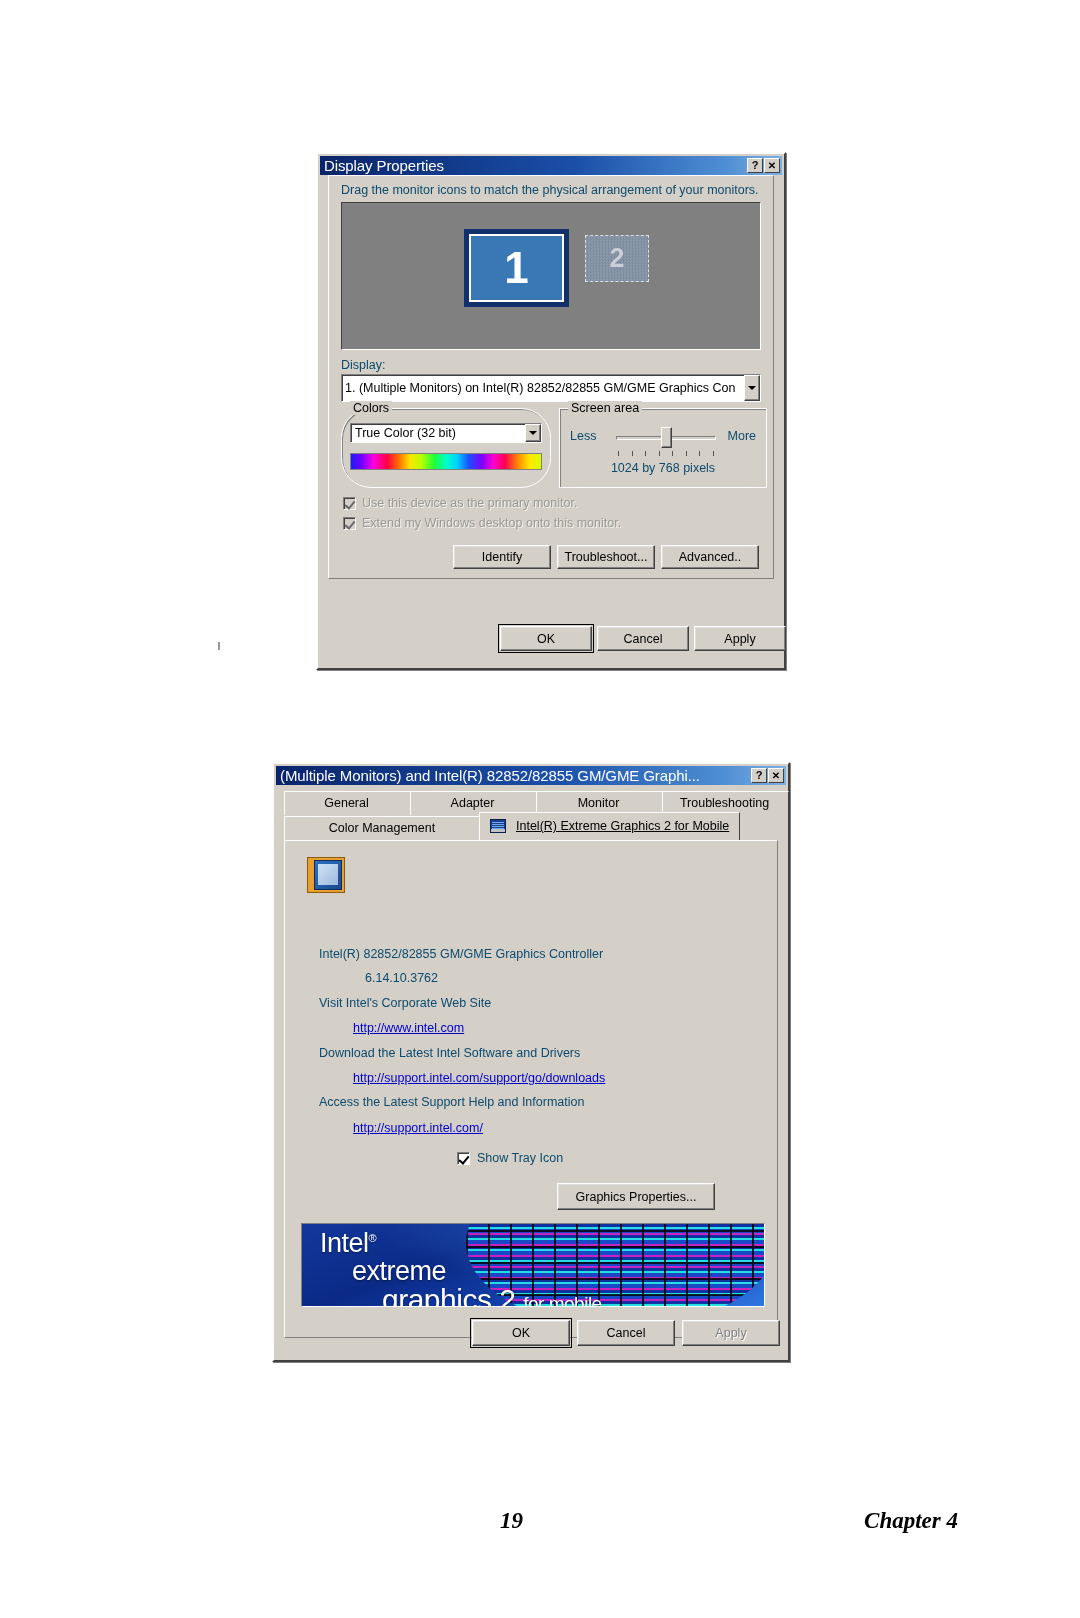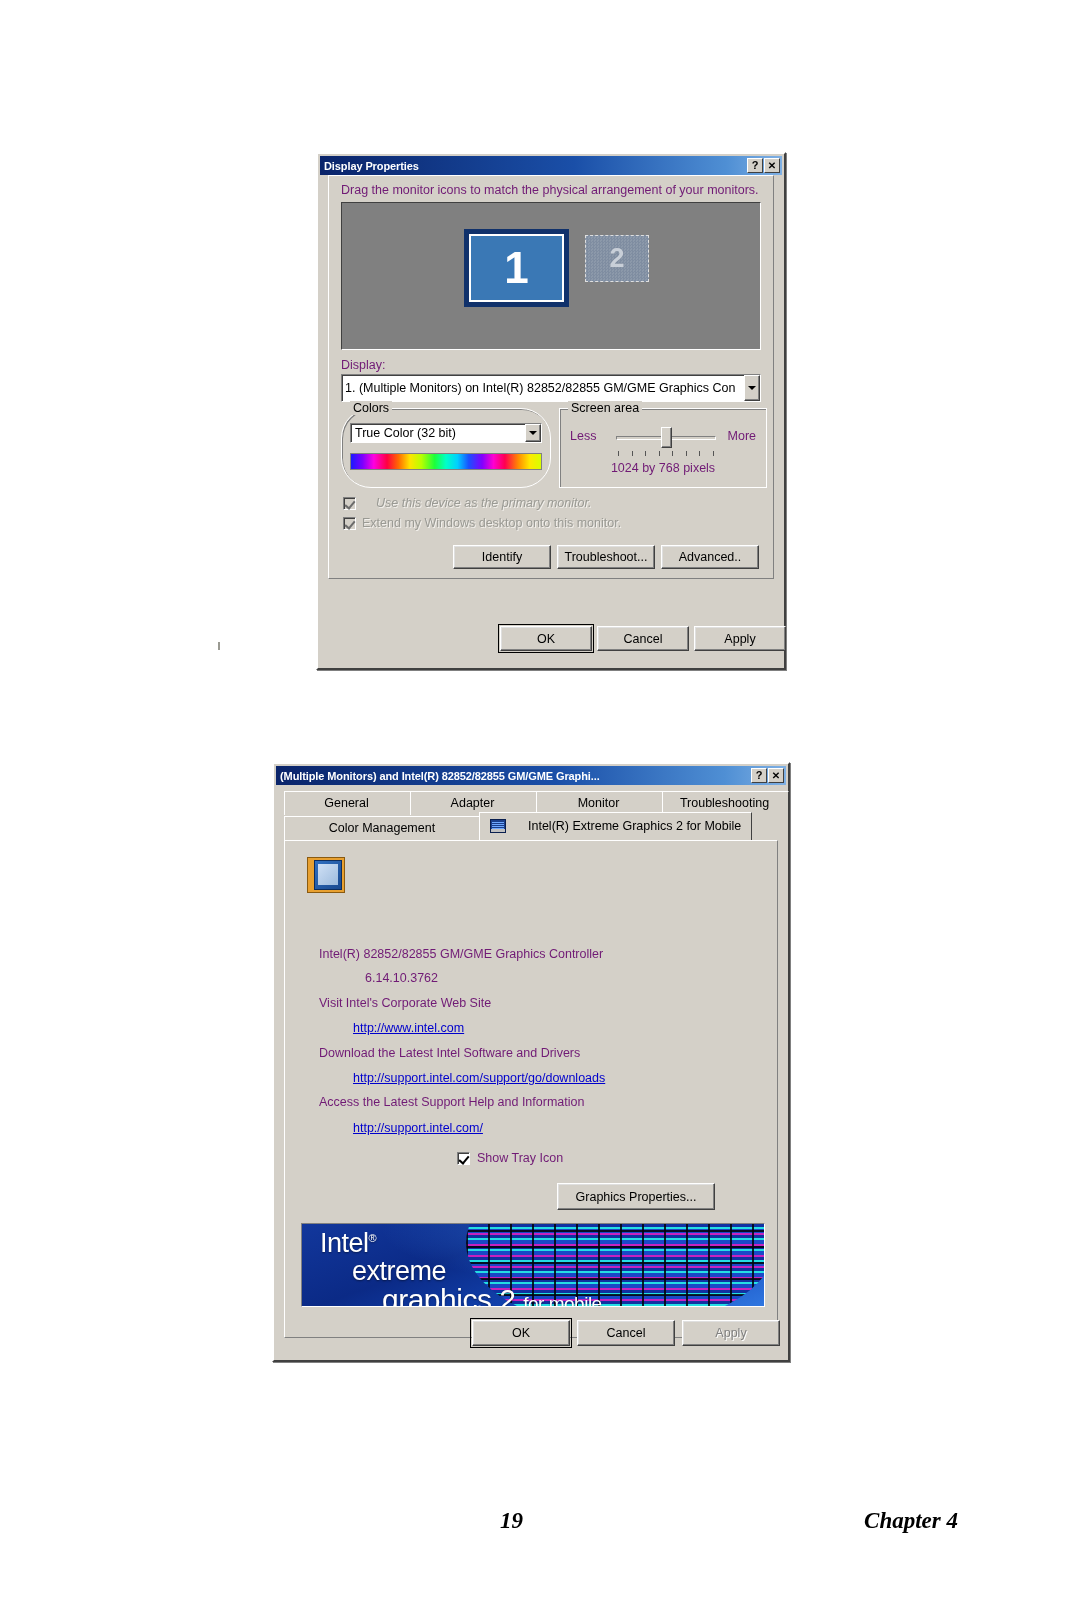--- a/index.html
+++ b/index.html
@@ -23,21 +23,21 @@
     box-shadow:1px 1px 0 #808080;
   }
   .titlebar {
     height:19px;
     margin:2px 2px 0 2px;
     background:linear-gradient(90deg,#0a246a 0%,#1a4fa8 55%,#4f8fd4 88%,#7fb0e4 100%);
     display:flex; align-items:center;
     padding:0 2px 0 4px;
   }
   .titlebar .t-text {
-    color:#fff; font-weight:bold; font-size:11px;
+    color:#fff; font-weight:normal; font-size:15px;
     white-space:nowrap; overflow:hidden; flex:1;
     letter-spacing:-0.1px;
   }
   .tbtn {
     width:16px; height:15px; margin-left:1px;
     background:#d4d0c8;
     border-top:1px solid #ffffff; border-left:1px solid #ffffff;
     border-right:1px solid #404040; border-bottom:1px solid #404040;
     display:flex; align-items:center; justify-content:center;
     font-size:11px; font-weight:bold; color:#000; line-height:1;
@@ -123,21 +123,21 @@
   }
   .cbox.dis { background:#d4d0c8; }
   .cbox.on::after {
     content:""; position:absolute; left:3px; top:1px;
     width:4px;height:8px;
     border-right:2px solid #000; border-bottom:2px solid #000;
     transform:rotate(40deg);
   }
   .cbox.dis.on::after { border-color:#6b6b6b; }
 
-  .lbl { font-size:12.5px; color:#701a75; }
+  .lbl { font-size:12.5px; color:#0c4a6e; }
   .lbl.dis { color:#9a9a94; text-shadow:1px 1px 0 #f2f0ec; }
 
   .link { color:#0000cc; text-decoration:underline; font-size:12.5px; }
 
   
   #dlg1 { left:316px; top:152px; width:470px; height:518px; }
   #dlg1 .tabstrip { margin-top:6px; }
   #dlg1 .panel { margin:0 10px; height:404px; }
 
   .monitor-area {
@@ -210,21 +210,21 @@
   .tab2b {
     background:#d4d0c8;
     border-top:1px solid #ffffff; border-left:1px solid #ffffff;
     border-right:1px solid #404040;
     padding:4px 10px 5px 10px;
     font-size:12.5px; margin-right:-1px; white-space:nowrap;
   }
   .tab2b.sel {
     padding:6px 10px 7px 10px; margin-top:-3px;
     z-index:6; position:relative; border-bottom:none;
-    display:flex; align-items:center; gap:22px;
+    display:flex; align-items:center; gap:10px;text-decoration:underline;
   }
 
   .ico-driver {
     width:16px;height:14px;flex:0 0 16px;
     background:#1b3f8b;
     border:1px solid #0a1f4f;
     position:relative; overflow:hidden;
   }
   .ico-driver::before{
     content:"";position:absolute;left:1px;top:1px;right:1px;bottom:3px;
@@ -358,21 +358,21 @@
           <i></i>
           <i></i>
           <i></i>
           <i></i>
           <i></i>
       </div>
 
       <div class="lbl" style="position:absolute;left:0;right:0;top:52px;text-align:center;">1024 by 768 pixels</div>
     </div>
 
-    <div style="position:absolute;left:14px;top:320px;display:flex;align-items:center;gap:20px;font-style:italic;">
+    <div style="position:absolute;left:14px;top:320px;display:flex;align-items:center;gap:6px;">
       <span class="cbox dis on"></span>
       <span class="lbl dis">Use this device as the primary monitor.</span>
     </div>
     <div style="position:absolute;left:14px;top:340px;display:flex;align-items:center;gap:6px;">
       <span class="cbox dis on"></span>
       <span class="lbl dis">Extend my Windows desktop onto this monitor.</span>
     </div>
 
     <div class="btn" style="position:absolute;left:124px;top:369px;width:98px;height:24px;">Identify</div>
     <div class="btn" style="position:absolute;left:228px;top:369px;width:98px;height:24px;">Troubleshoot...</div>

